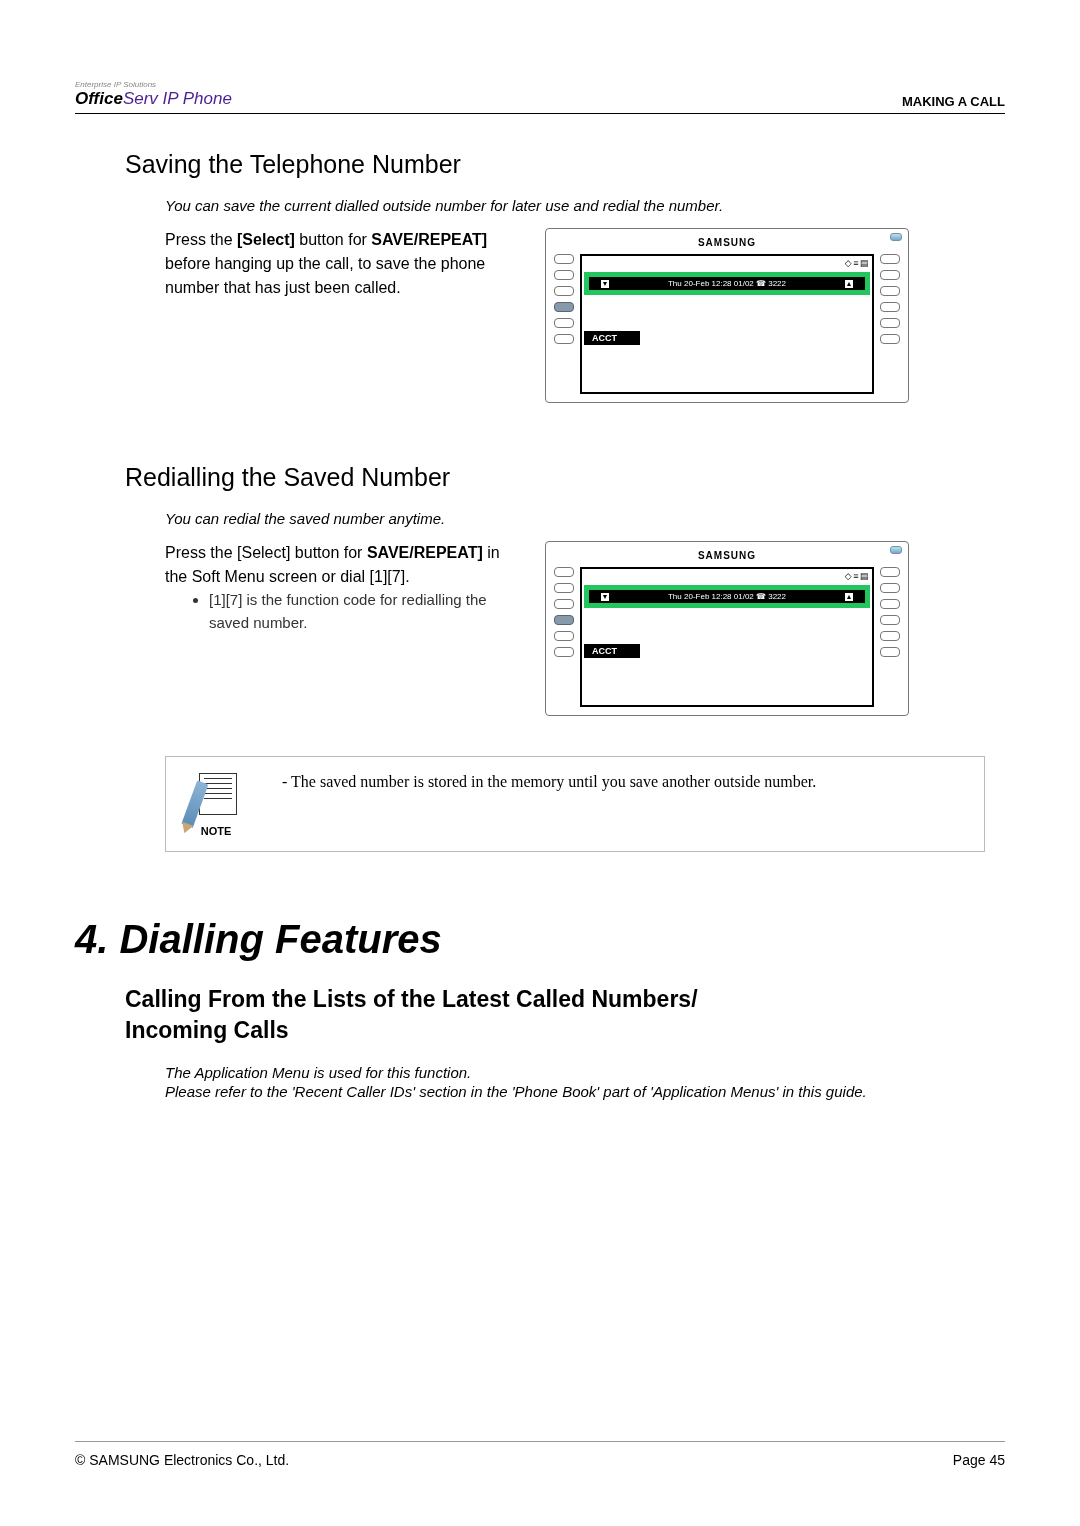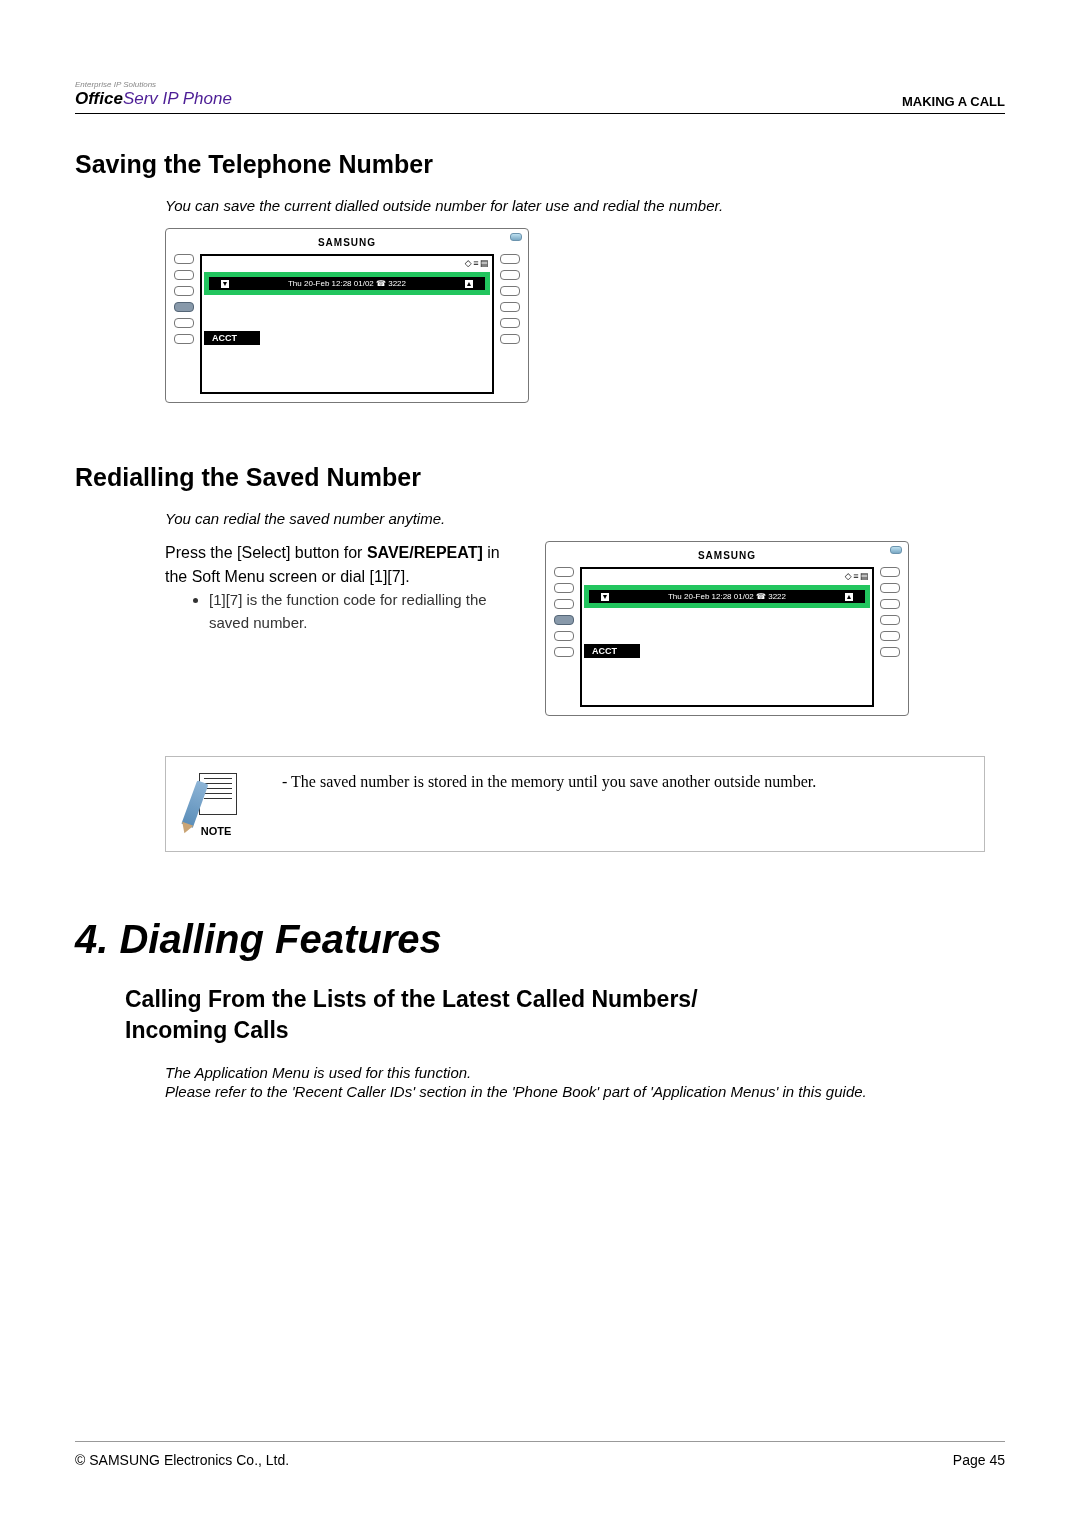--- a/index.html
+++ b/index.html
@@ -43,23 +43,24 @@
     .brand-main .light {
       font-weight: normal;
       color: #4c1d95;
     }
     .header-right {
       font-size: 13px;
       font-weight: bold;
     }
     .section-h2 {
       font-size: 25px;
-      font-weight: bold;
+      font-weight: normal;
       margin-top: 36px;
       margin-bottom: 18px;
+      margin-left: 50px;
     }
     .body-text {
       font-size: 15px;
       margin-left: 90px;
       margin-bottom: 14px;
       max-width: 740px;
       font-style: italic;
     }
     .two-col {
       display: flex;
@@ -274,20 +275,23 @@
       <span class="bold">Office</span><span class="light">Serv IP Phone</span>
     </span>
   </div>
   <div class="header-right">MAKING A CALL</div>
 </div>
 
 <h2 class="section-h2">Saving the Telephone Number</h2>
 <p class="body-text">You can save the current dialled outside number for later use and redial the number.</p>
 
 <div class="two-col">
+  <div class="left-col">
+    <span>Press the </span><b>[Select]</b><span> button for </span><b>SAVE/REPEAT]</b><span> before hanging up the call, to save the phone number that has just been called.</span>
+  </div>
   <div class="phone-display">
     <div class="phone-led"></div>
     <div class="phone-logo">SAMSUNG</div>
     <div class="phone-body">
       <div class="phone-key-col">
         <div class="phone-key"></div>
         <div class="phone-key"></div>
         <div class="phone-key"></div>
         <div class="phone-key selected"></div>
         <div class="phone-key"></div>

